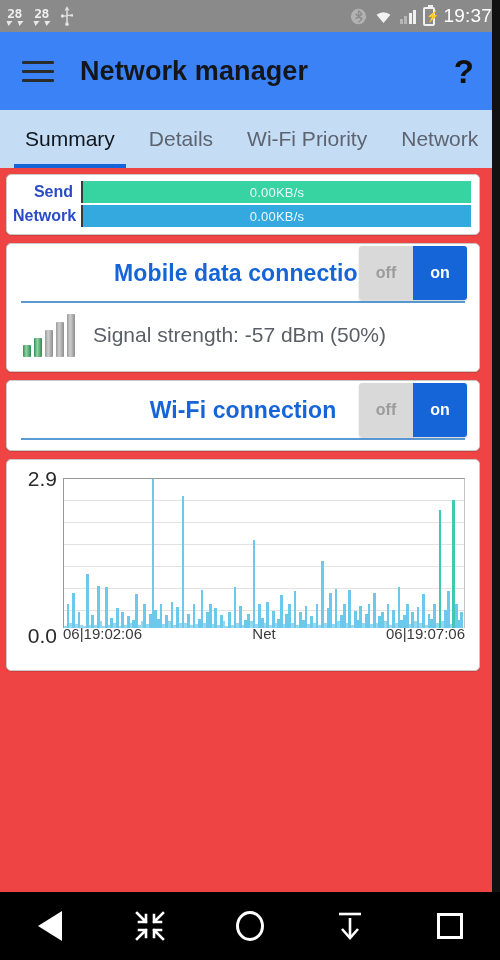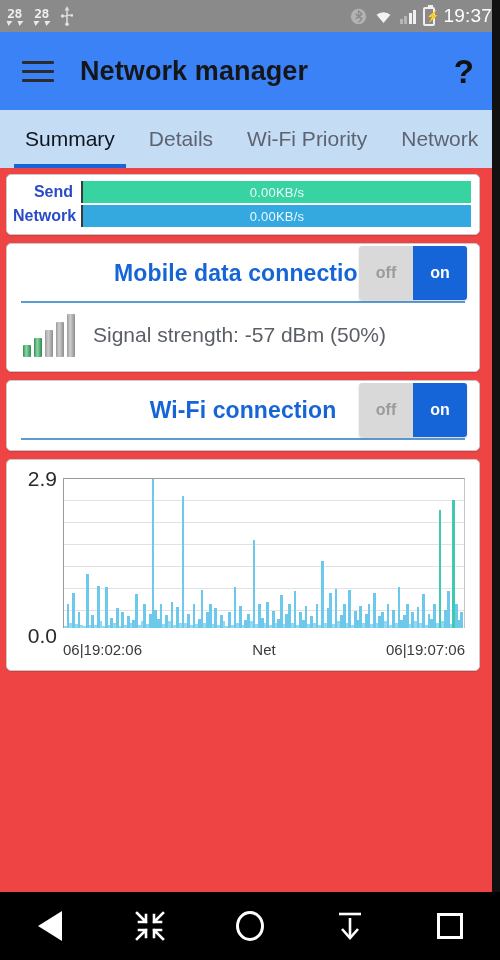--- a/index.html
+++ b/index.html
@@ -210,21 +210,21 @@
     border-top: 1px solid #9a9a9a;
     border-left: 1px solid #9a9a9a;
     border-right: 1px solid #c4c4c4;
     background-image: repeating-linear-gradient(
       to bottom, transparent 0, transparent 21px,
       #e2e2e2 21px, #e2e2e2 22px);
   }
   .spikes { position: absolute; inset: 0; display: flex; align-items: flex-end; }
   .spikes i { display: block; flex: 1 1 auto; min-width: 0; }
   .chart-xaxis {
-    position: absolute; left: 48px; right: 4px; bottom: 2px;
+    position: absolute; left: 48px; right: 4px; bottom: 18px;
     display: flex; justify-content: space-between;
     font-size: 15px; color: #3a3a3a;
   }
 
   
   .navbar {
     position: absolute; left: 0; right: 0; bottom: 0;
     height: 68px; background: #000;
     display: flex; align-items: center; justify-content: space-around;
   }

